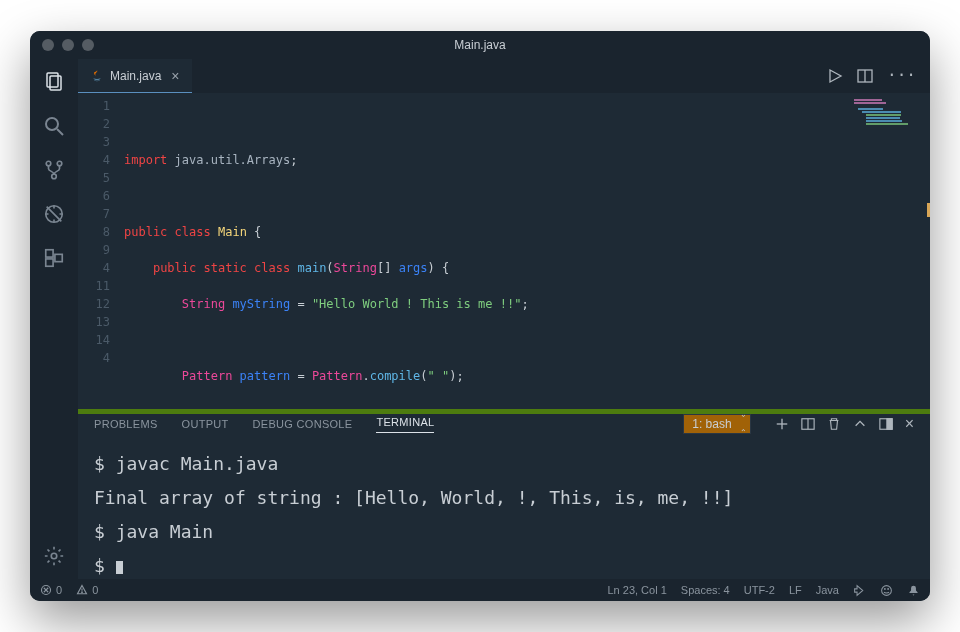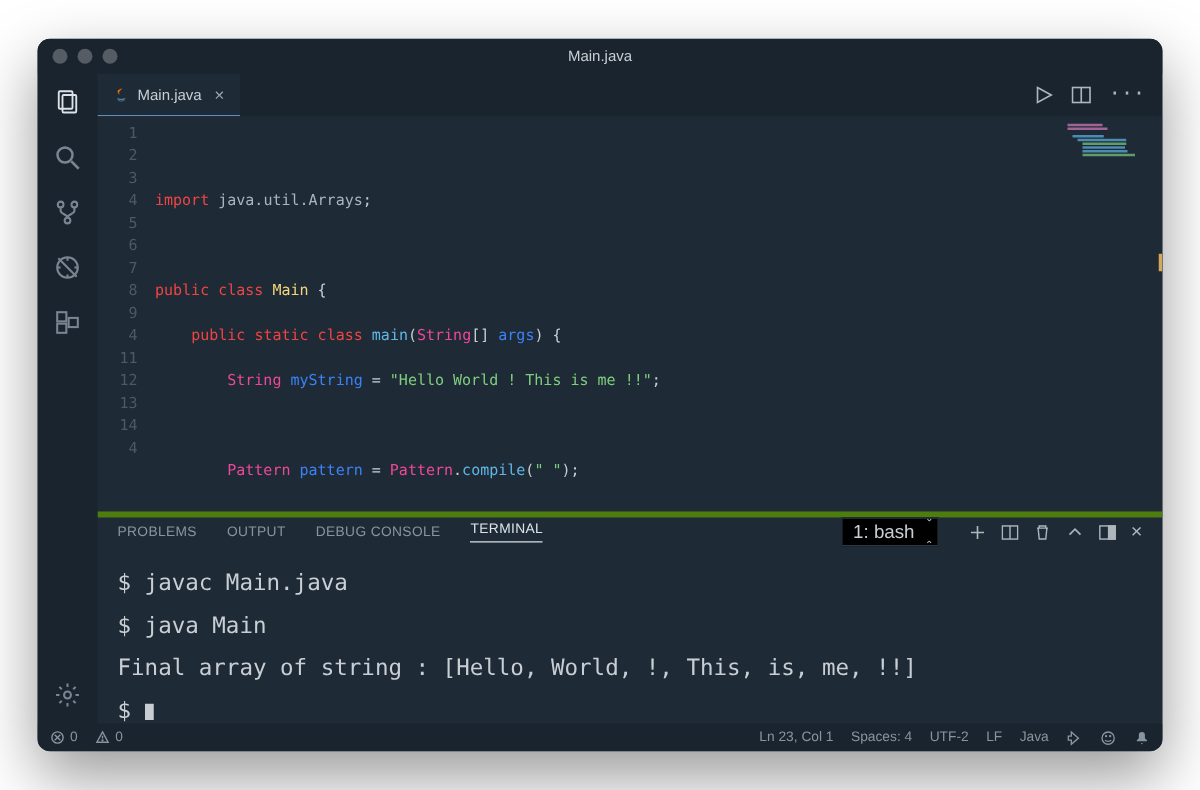--- a/index.html
+++ b/index.html
@@ -24,21 +24,21 @@
 .editor { flex: 1; display: flex; background: #1e2a35; position: relative; overflow: hidden; }
 .gutter { width: 46px; text-align: right; padding-right: 14px; padding-top: 4px; color: #4b5a68; font-size: 12px; line-height: 18px; user-select: none; }
 .code { flex: 1; padding-top: 4px; font-size: 12px; line-height: 18px; white-space: pre; color: #c8ced4; }
 .minimap { position: absolute; top: 6px; right: 6px; width: 70px; height: 40px; opacity: 0.7; }
 .minimap .ml { height: 2px; margin-bottom: 1px; }
 .panel { height: 170px; background: #1e2a35; border-top: 5px solid #4d7c0f; display: flex; flex-direction: column; }
 .paneltabs { height: 32px; display: flex; align-items: center; padding: 0 16px; gap: 24px; font-size: 11px; font-family: -apple-system, sans-serif; color: #8a949e; }
 .paneltabs .pt { cursor: pointer; letter-spacing: 0.3px; }
 .paneltabs .pt.active { color: #dce2e8; border-bottom: 1px solid #dce2e8; padding-bottom: 4px; }
 .paneltabs .ptspacer { flex: 1; }
-.termselect { background: #000000; color: #c8ced4; font-size: 15px; padding: 2px 18px 2px 8px; border: 1px solid #2a3642; position: relative; }
+.termselect { background: #a16207; color: #c8ced4; font-size: 12px; padding: 2px 18px 2px 8px; border: 1px solid #2a3642; position: relative; }
 .termselect::after { content: '⌃'; position: absolute; right: 3px; top: -6px; font-size: 8px; transform: rotate(180deg); display: block; }
 .termselect::before { content: '⌃'; position: absolute; right: 3px; bottom: -4px; font-size: 8px; display: block; }
 .panelicons { display: flex; gap: 12px; color: #aeb6bd; align-items: center; }
 .panelicons .picon { width: 14px; height: 14px; cursor: pointer; }
 .terminal { flex: 1; padding: 4px 16px; font-size: 18px; line-height: 17px; color: #c8ced4; white-space: pre; position: relative; }
 .cursor { display: inline-block; width: 7px; height: 13px; background: #c8ced4; vertical-align: -2px; }
 .statusbar { height: 22px; background: #1a242e; display: flex; align-items: center; padding: 0 10px; font-size: 11px; color: #8a949e; font-family: -apple-system, sans-serif; gap: 14px; }
 .statusbar .sbspacer { flex: 1; }
 .statusbar .sbitem { display: flex; align-items: center; gap: 4px; cursor: pointer; }
 
@@ -206,22 +206,22 @@
               </svg>
             <svg class="picon" viewBox="0 0 16 16" fill="none" stroke="currentColor" stroke-width="1.3">
                 <rect x="1" y="2" width="14" height="12"></rect>
                 <rect x="9" y="2" width="6" height="12" fill="currentColor"></rect>
               </svg>
             <span style="font-size:16px;cursor:pointer;">×</span>
           </div>
         </div>
         <div class="terminal">
 <div>$ javac Main.java</div>
+<div>Final array of string : [Hello, World, !, This, is, me, !!]</div>
 <div>$ java Main</div>
-<div>Final array of string : [Hello, World, !, This, is, me, !!]</div>
 <div><span>$ </span><span class="cursor"></span></div>
           
         </div>
       </div>
     </div>
   </div>
 
   <div class="statusbar">
     <div class="sbitem">
       <svg width="12" height="12" viewBox="0 0 16 16" fill="none" stroke="currentColor" stroke-width="1.5">

